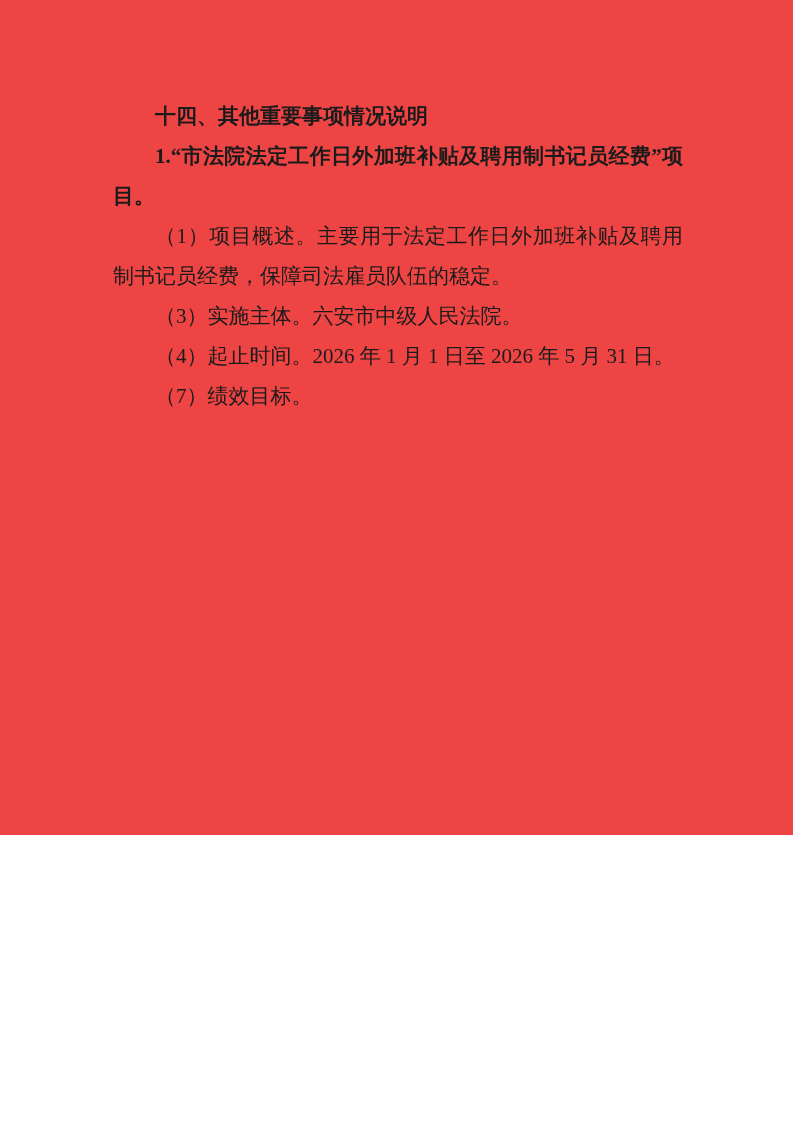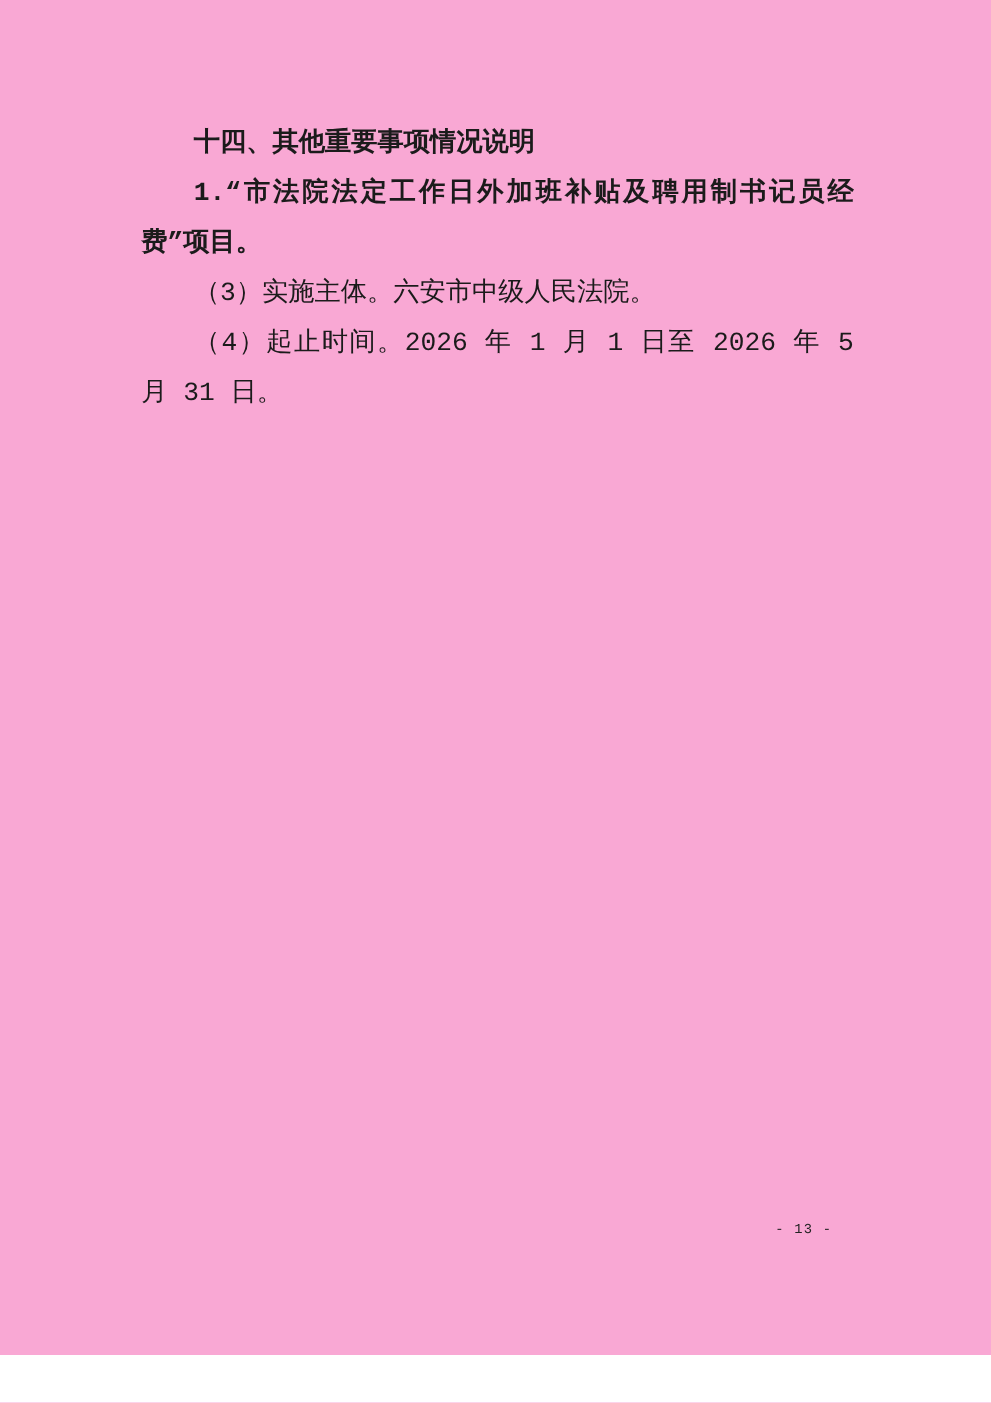--- a/index.html
+++ b/index.html
@@ -3,24 +3,24 @@
 <meta charset="utf-8">
 <style>
   html, body {
     margin: 0;
     padding: 0;
     background: #ffffff;
   }
   .page {
     position: relative;
     width: 793px;
-    height: 1084px;
-    background: #f9a8d4;
+    height: 835px;
+    background: #ef4444;
     overflow: hidden;
-    font-family: Liberation Mono, monospace;
+    font-family: Liberation Serif, serif;
     color: #1b1b1b;
   }
   .content {
     position: absolute;
     left: 113px;
     top: 96px;
     width: 570px;
     font-size: 21px;
     line-height: 40px;
     text-align: justify;
@@ -47,17 +47,19 @@
     letter-spacing: 1px;
   }
 </style>
 </head>
 <body>
 
 <div class="page">
   <div class="content">
     <p class="para-bold">十四、其他重要事项情况说明</p>
     <p class="para-bold">1.“市法院法定工作日外加班补贴及聘用制书记员经费”项目。</p>
+    <p>（1）项目概述。主要用于法定工作日外加班补贴及聘用制书记员经费，保障司法雇员队伍的稳定。</p>
     <p>（3）实施主体。六安市中级人民法院。</p>
     <p>（4）起止时间。2026 年 1 月 1 日至 2026 年 5 月 31 日。</p>
+    <p>（7）绩效目标。</p>
   </div>
   <div class="page-number">- 13 -</div>
 </div>
 
 </body></html>

